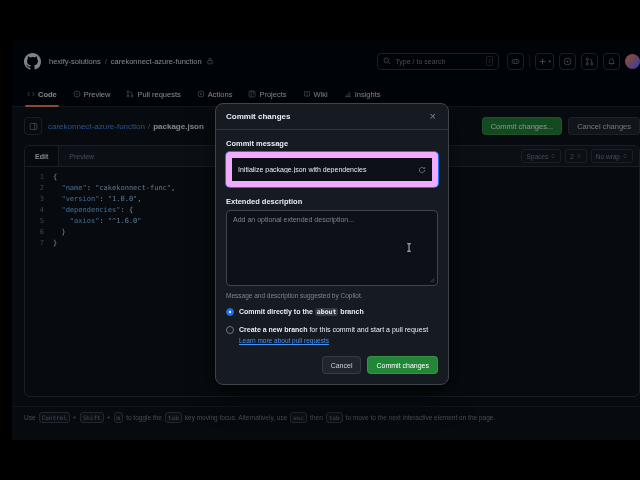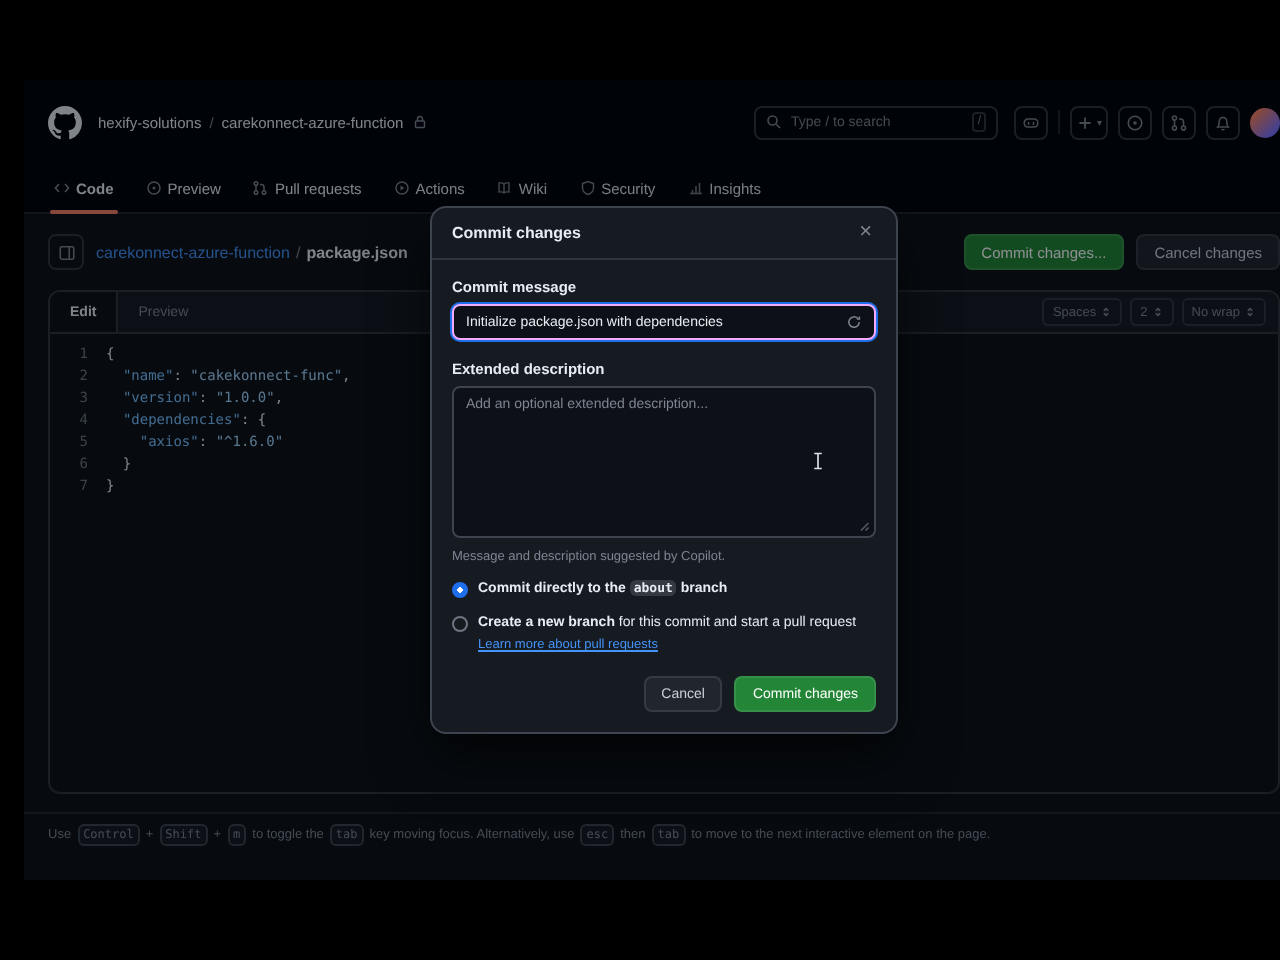--- a/index.html
+++ b/index.html
@@ -133,22 +133,22 @@
     padding: 7px 10px; border-bottom: 1px solid #30363d;
   }
   .modal-title { font-size: 8px; font-weight: 700; color: #e6edf3; }
   .modal-close {
     background: none; border: none; color: #7d8590; font-size: 11px; line-height: 1;
     padding: 0 2px; font-family: inherit;
   }
   .modal-body { padding: 9px 10px 4px; }
   .field-label { font-size: 7.5px; font-weight: 600; margin-bottom: 4px; color: #e6edf3; }
   .msg-input {
-    height: 18px; border-radius: 4px; background: #0d1117;
-    border: 1px solid #f0abfc; box-shadow: 0 0 0 1px #1f6feb;
+    height: 35px; border-radius: 4px; background: #0d1117;
+    border: 6px solid #f0abfc; box-shadow: 0 0 0 1px #1f6feb;
     display: flex; align-items: center; gap: 4px; padding: 0 6px;
   }
   .msg-input input {
     flex: 1; background: transparent; border: none; outline: none;
     color: #e6edf3; font-size: 7px; font-family: inherit; padding: 0; min-width: 0;
   }
   .msg-input .regen { color: #7d8590; display: flex; flex: none; }
   .desc-wrap { position: relative; }
   .desc-wrap textarea {
     width: 100%; height: 76px; background: #0d1117; border: 1px solid #3d444d;
@@ -282,33 +282,34 @@
       <span class="ic">
           <svg viewBox="0 0 16 16" width="8" height="8">
             <circle cx="8" cy="8" r="6" fill="none" stroke="currentColor" stroke-width="1.5"></circle>
             <path d="M6.5 5.5v5l4-2.5z" fill="currentColor"></path>
           </svg>
         </span>
       <span>Actions</span>
     </span>
     <span class="nav-item">
       <span class="ic">
+          <svg viewBox="0 0 16 16" width="8" height="8" fill="none" stroke="currentColor" stroke-width="1.5">
+            <rect x="2" y="2" width="12" height="12" rx="1.5"></rect>
+            <path d="M6.3 2v12M10.6 2v7"></path>
+          </svg>
+        </span>
+      <span>Projects</span>
+    </span>
+    <span class="nav-item">
+      <span class="ic">
           <svg viewBox="0 0 16 16" width="8" height="8" fill="none" stroke="currentColor" stroke-width="1.4">
             <path d="M8 4C7 3 5 2.8 3 3v9c2-.2 4 0 5 1 1-1 3-1.2 5-1V3c-2-.2-4 0-5 1zM8 4v9"></path>
           </svg>
         </span>
       <span>Wiki</span>
-    </span>
-    <span class="nav-item">
-      <span class="ic">
-          <svg viewBox="0 0 16 16" width="8" height="8" fill="none" stroke="currentColor" stroke-width="1.5">
-            <path d="M8 1.5 13.5 3.5v4.2c0 3.4-2.3 5.7-5.5 6.8-3.2-1.1-5.5-3.4-5.5-6.8V3.5z"></path>
-          </svg>
-        </span>
-      <span>Security</span>
     </span>
     <span class="nav-item">
       <span class="ic">
           <svg viewBox="0 0 16 16" width="8" height="8" fill="none" stroke="currentColor" stroke-width="1.5">
             <path d="M2 13.5h12M4.5 10v3.5M8 6v7.5M11.5 3v10.5"></path>
           </svg>
         </span>
       <span>Insights</span>
     </span>
   </div>

